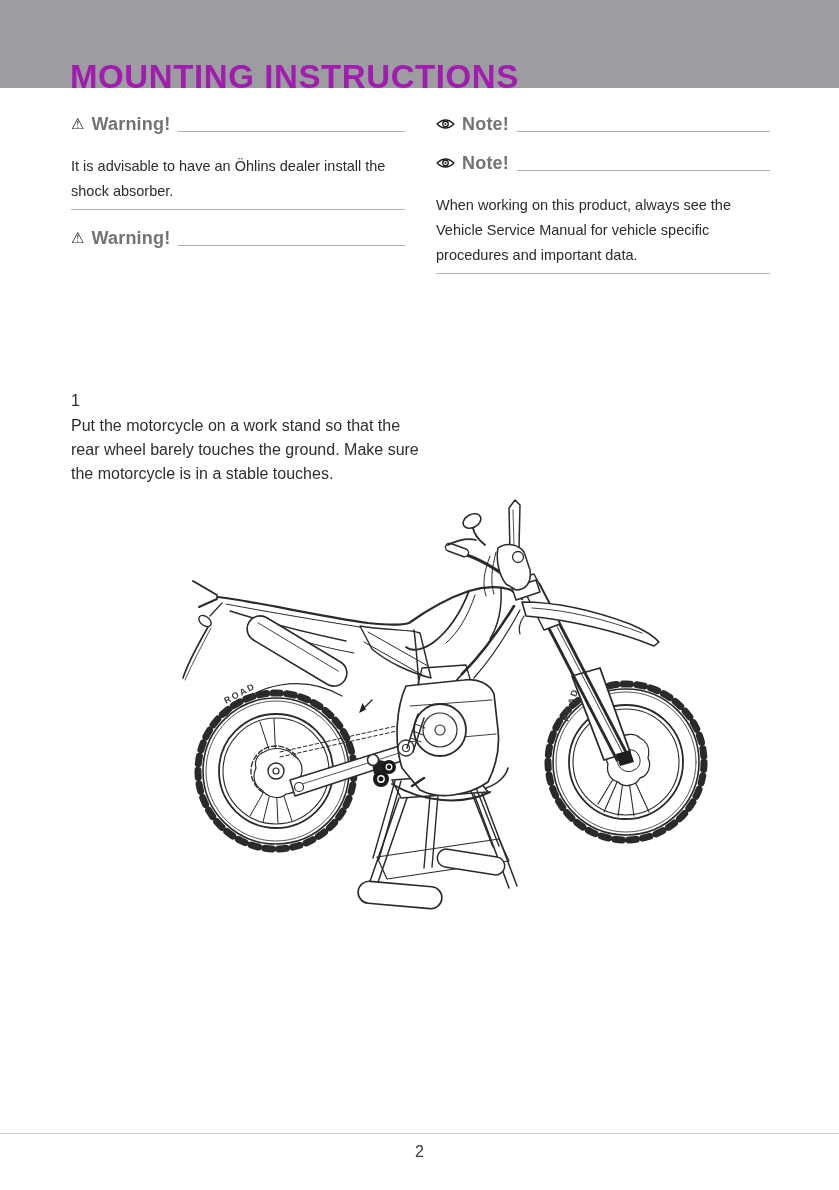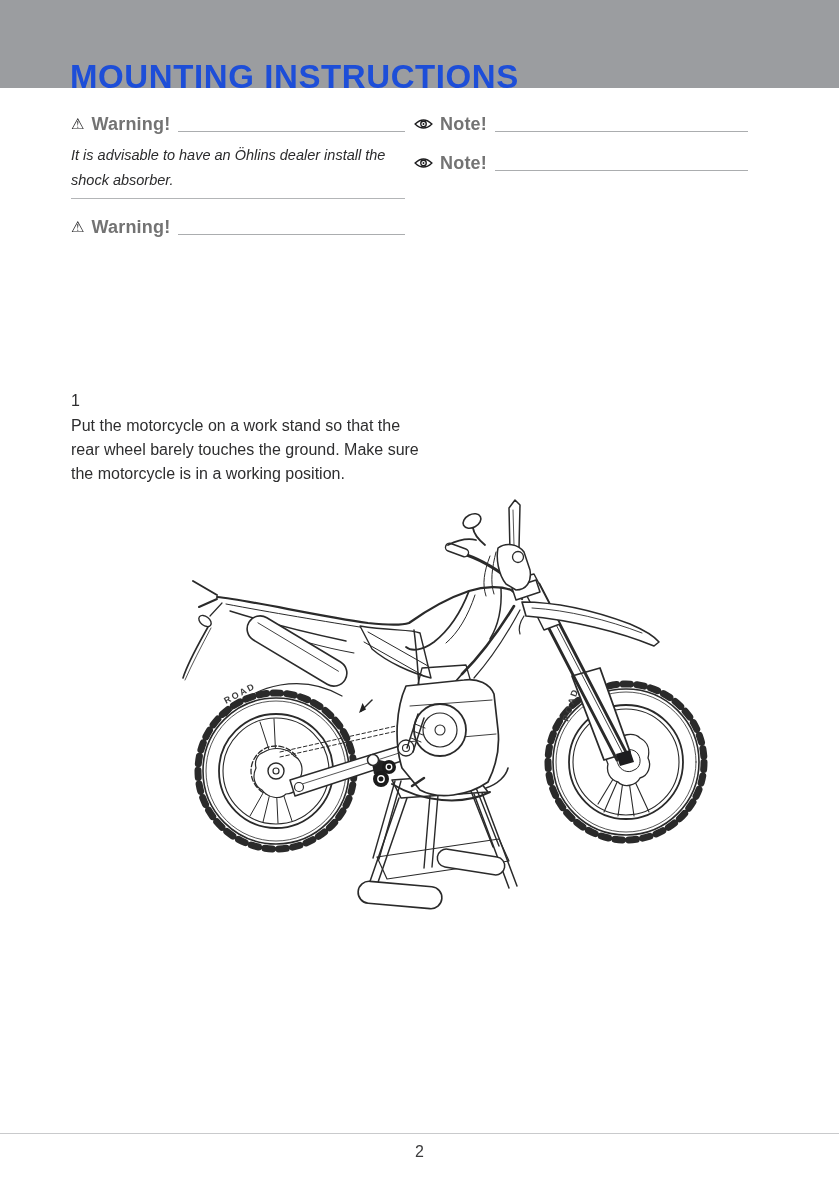--- a/index.html
+++ b/index.html
@@ -1,31 +1,31 @@
 <!DOCTYPE html>
 <html><head>
 <meta charset="utf-8">
 <style>
   html,body{margin:0;padding:0;background:#ffffff;}
   body{width:839px;height:1190px;position:relative;font-family:"Liberation Sans",sans-serif;overflow:hidden;}
 
   .header-bar{position:absolute;top:0;left:0;width:839px;height:88px;background:#9b9da0;}
   .page-title{position:absolute;left:70px;top:58px;font-size:33px;font-weight:bold;
-    letter-spacing:0.6px;color:#1d4ed8;white-space:nowrap;z-index:2;}
+    letter-spacing:0.6px;color:#a21caf;white-space:nowrap;z-index:2;}
 
   .notice-col{position:absolute;top:113px;width:334px;}
-  .col-left{left:71px;} .col-right{left:414px;}
+  .col-left{left:71px;} .col-right{left:436px;}
   .notice{margin-bottom:17px;}
   .notice-head{display:flex;align-items:center;}
   .notice-icon{font-family:"DejaVu Sans",sans-serif;font-size:15px;line-height:1;color:#1d1d1f;margin-right:7px;}
   .eye-wrap{margin-right:7px;display:inline-flex;align-items:center;}
   .notice-title{font-size:18px;font-weight:bold;color:#737373;letter-spacing:0.2px;line-height:22px;}
   .head-rule{flex:1;border-bottom:1px solid #abadaf;align-self:flex-end;margin-bottom:3px;margin-left:8px;}
-  .notice-body{font-style:italic;font-size:14.5px;line-height:25px;color:#2b2b2c;
-    border-bottom:1px solid #b3b5b7;padding-bottom:5px;margin-top:8px;}
+  .notice-body{font-size:14.5px;line-height:25px;color:#2b2b2c;
+    border-bottom:1px solid #b3b5b7;padding-bottom:5px;margin-top:19px;}
 
   .step{position:absolute;left:71px;top:390px;width:354px;color:#2e2e2f;}
   .step-number{font-size:16px;line-height:22px;}
   .step-text{font-size:16px;line-height:24px;margin-top:2px;}
 
   .figure{position:absolute;left:168px;top:490px;width:560px;height:430px;}
   .figure svg{display:block;}
 
   .footer-rule{position:absolute;top:1133px;left:0;width:839px;border-top:1px solid #c9cacc;}
   .page-number{position:absolute;top:1143px;left:0;width:839px;text-align:center;
@@ -74,26 +74,27 @@
       <span class="eye-wrap">
         <svg width="19" height="12" viewBox="0 0 20 12">
             <path d="M1.2,6 Q10,-2.6 18.8,6 Q10,14.6 1.2,6 Z" fill="none" stroke="#1d1d1f" stroke-width="1.5"></path>
             <circle cx="10" cy="6" r="2.9" fill="none" stroke="#1d1d1f" stroke-width="1.4"></circle>
             <circle cx="10" cy="6" r="1" fill="#1d1d1f"></circle>
           </svg>
       </span>
       <span class="notice-title">Note!</span>
       <span class="head-rule"></span>
     </div>
+    <div class="notice-body">When working on this product, always see the Vehicle Service Manual for vehicle specific procedures and important data.</div>
   </div>
 </div>
 
 <div class="step">
   <div class="step-number">1</div>
-  <div class="step-text">Put the motorcycle on a work stand so that the rear wheel barely touches the ground. Make sure the motorcycle is in a working position.</div>
+  <div class="step-text">Put the motorcycle on a work stand so that the rear wheel barely touches the ground. Make sure the motorcycle is in a stable touches.</div>
 </div>
 
 <div class="figure">
 <svg width="560" height="430" viewBox="0 0 560 430" fill="none" stroke="#2a2a2a" stroke-linecap="round" stroke-linejoin="round">
 
   <g>
     <circle cx="108" cy="281" r="78" stroke-width="7" stroke-dasharray="7.5 6.5"></circle>
     <circle cx="108" cy="281" r="73" stroke-width="1.6"></circle>
     <circle cx="108" cy="281" r="70" stroke-width="0.8"></circle>
     <circle cx="108" cy="281" r="57" stroke-width="1.8"></circle>

